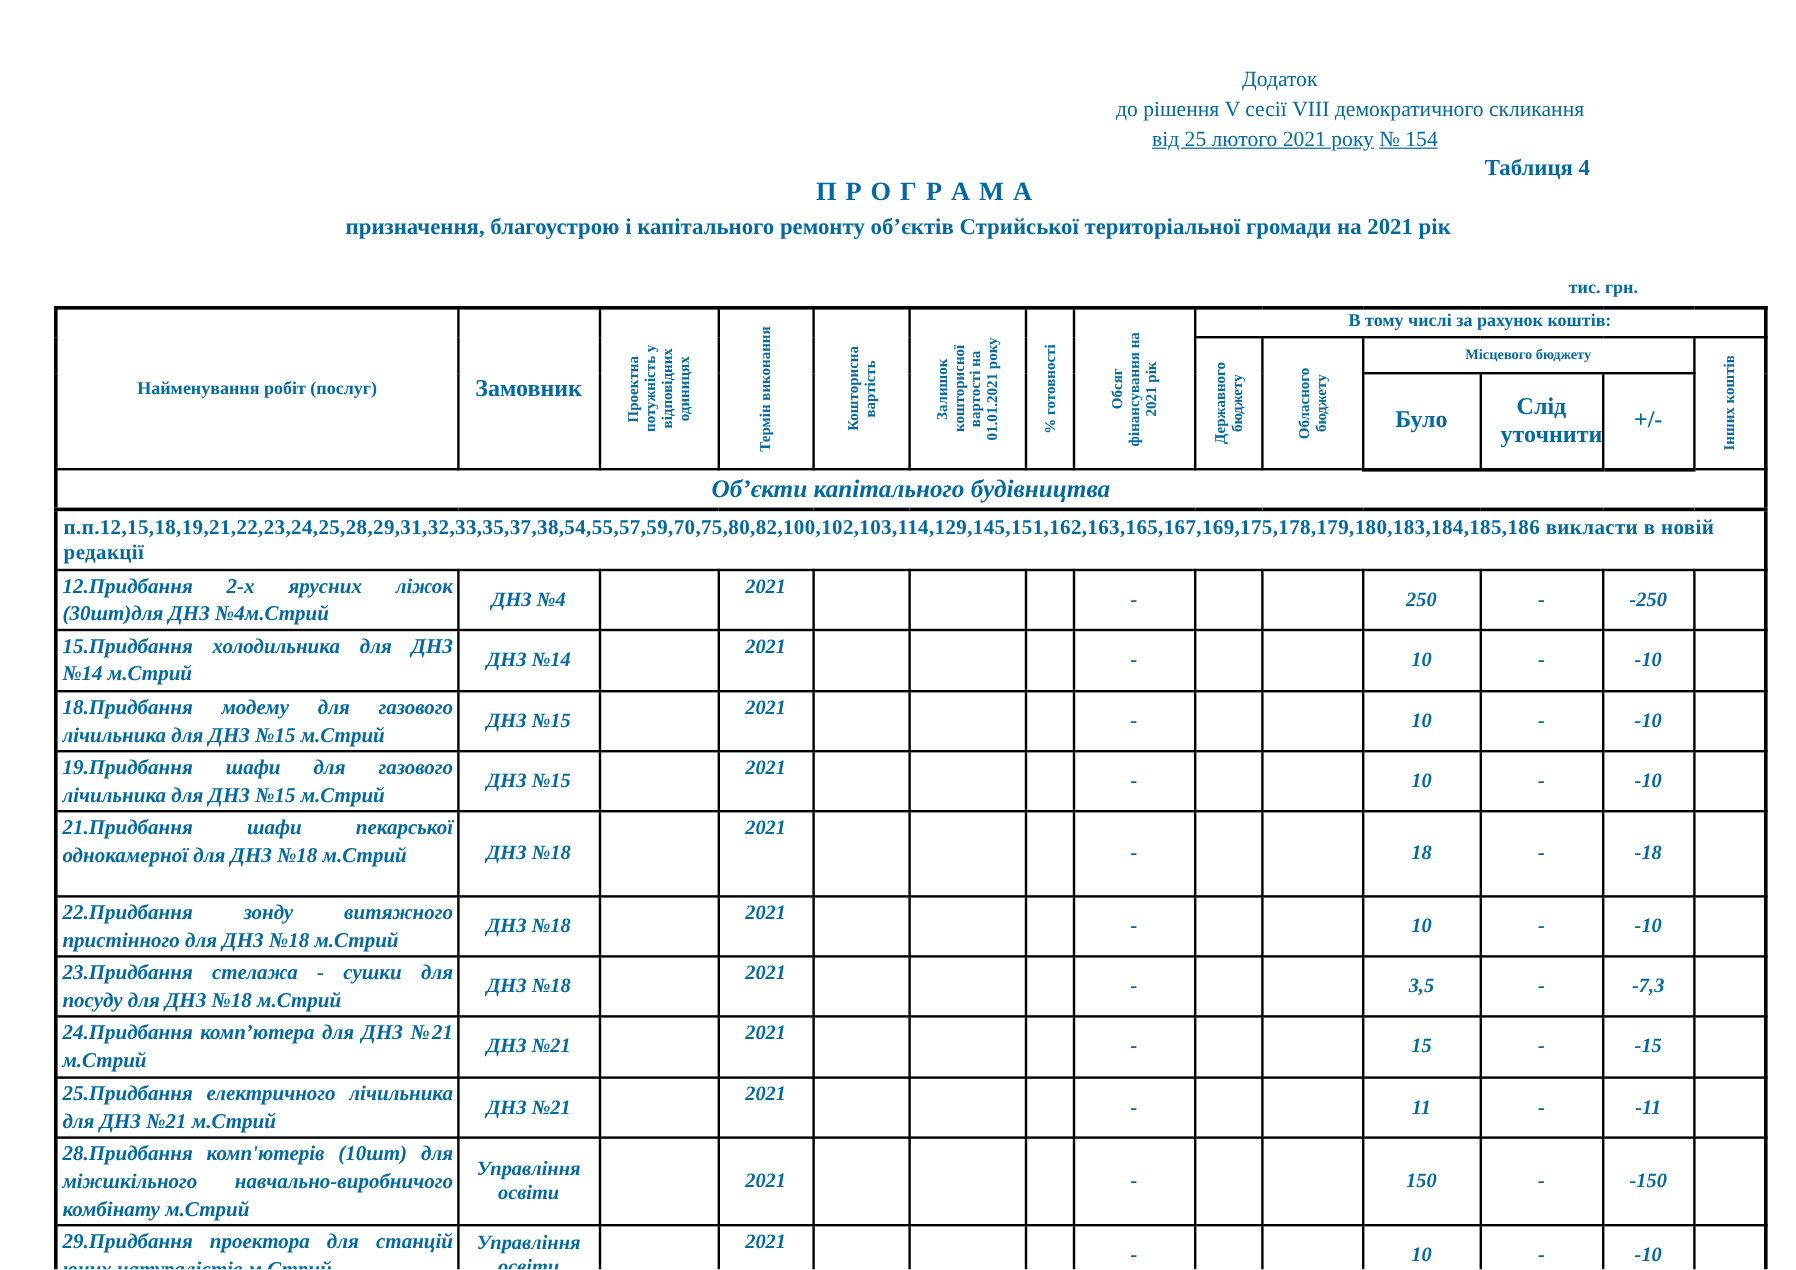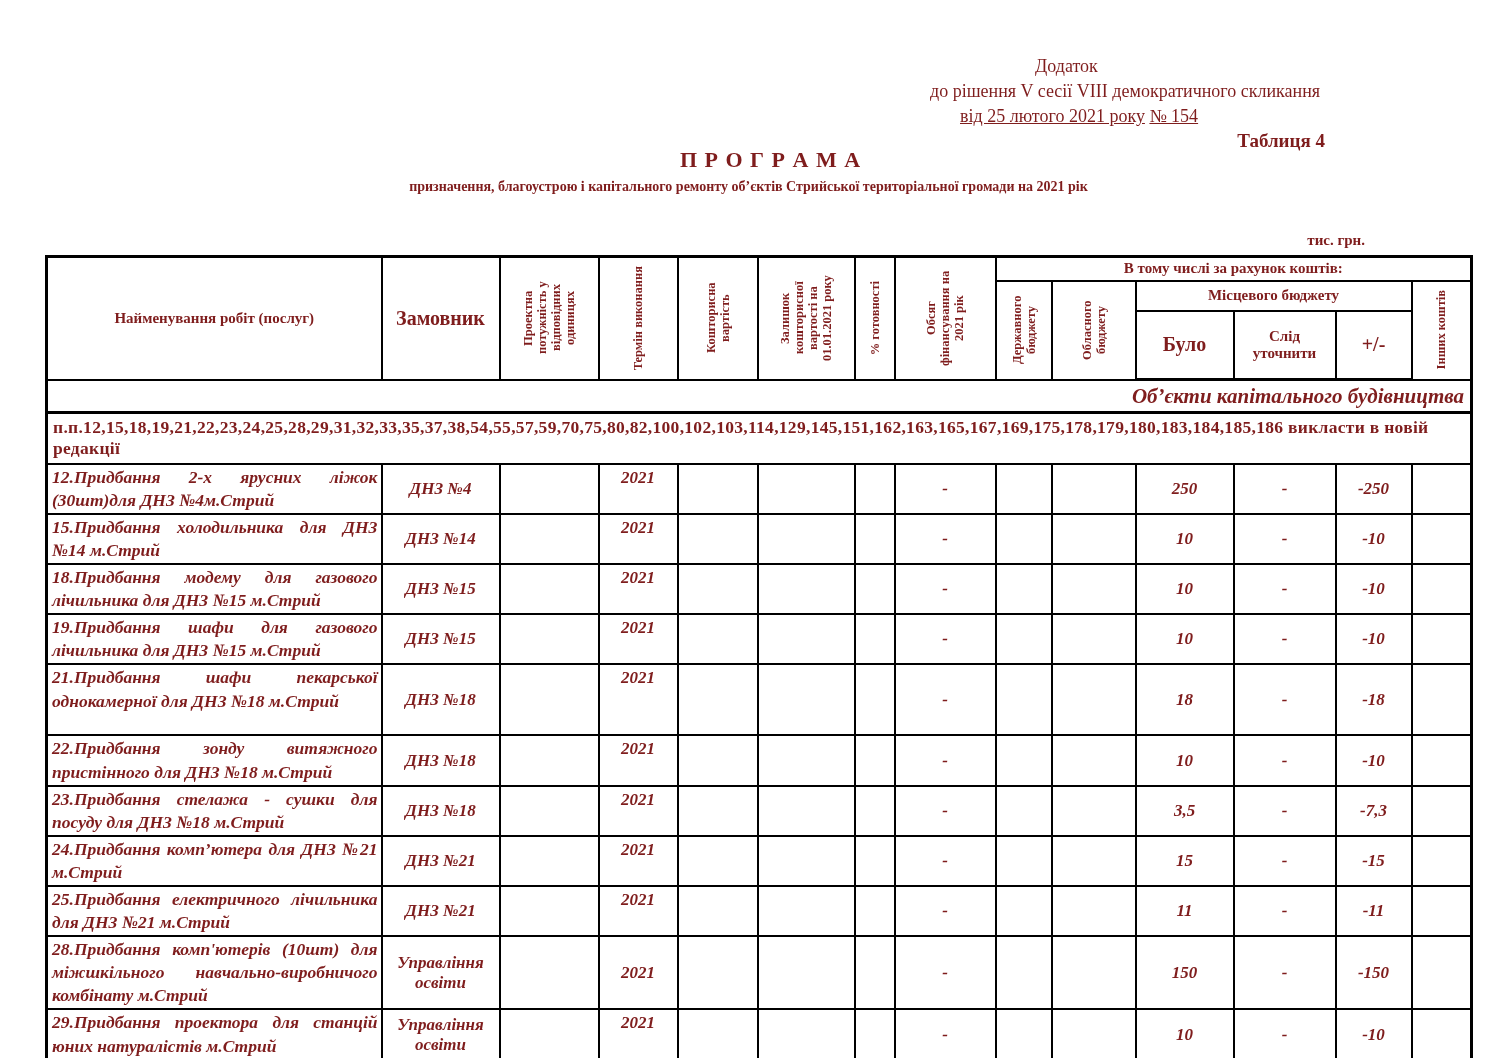--- a/index.html
+++ b/index.html
@@ -1,56 +1,56 @@
 <!DOCTYPE html>
 <html><head>
 <meta charset="utf-8">
 <style>
   * { margin:0; padding:0; box-sizing:border-box; }
   html,body { background:#ffffff; }
   .page {
     position:relative; width:1497px; height:1058px; background:#ffffff;
-    color:#7f1d1d; font-family:"Liberation Serif","DejaVu Serif",serif;
+    color:#0369a1; font-family:"Liberation Serif","DejaVu Serif",serif;
     overflow:hidden;
   }
   
   .appendix { position:absolute; top:54px; right:97px; width:470px; font-size:18px; line-height:1.38; }
   .apx-1 { padding-left:105px; }
   .apx-2 { text-align:left; white-space:nowrap; }
   .apx-3 { padding-left:30px; }
   .apx-3 .u { text-decoration:underline;margin-top:48px; }
   .apx-4 { text-align:right; padding-right:75px; font-weight:bold; font-size:19px; }
   
   .title { position:absolute; top:147px; left:0; width:100%; text-align:center; font-weight:bold; }
   .title-1 { font-size:22px; letter-spacing:1px;margin-left:44px; }
   .title-2 { font-size:19px; margin-top:7px; }
-  .title-3 { font-size:14px; margin-top:6px; }
+  .title-3 { font-size:19px; margin-top:6px; }
   .units { position:absolute; top:232px; right:132px; font-weight:bold; font-size:15px; }
   
   table.main {
     position:absolute; top:255px; left:45px; width:1425px;
     border-collapse:collapse; table-layout:fixed; border:3px solid #000;
   }
   .main th, .main td { border:2px solid #000; overflow:hidden; }
   .main thead th { font-weight:bold; text-align:center; vertical-align:middle; padding:1px 2px; }
   .h-name { font-size:15px; }
   .h-plain { font-size:20px; }
   .h-incl { font-size:15px; }
-  .h-local { font-size:15px; }
-  .h-sub { font-size:15px; padding:16px 16px !important; }
+  .h-local { font-size:12px; }
+  .h-sub { font-size:20px; padding:16px 16px !important; }
   thead tr.hr-bot > th { border-bottom:3px solid #000; }
   .vtext {
     margin:0 auto; writing-mode:vertical-rl; transform:rotate(180deg);
     font-size:12.5px; line-height:1.12; font-weight:bold; max-height:114px; text-align:center;
   }
   .vshort { max-height:92px; }
   
   tr.section td {
     font-weight:bold; font-style:italic; font-size:21px;
-    padding:1px 6px; border-bottom:3px solid #000; text-align:right;
+    padding:1px 6px; border-bottom:3px solid #000; text-align:center;
   }
   tr.note td {
     font-weight:bold; font-size:17.5px; line-height:1.22;
     padding:3px 5px; border-bottom:1px solid #7f1d1d; text-align:left; letter-spacing:.3px;margin-top:27px;
   }
   td.name {
     font-weight:bold; font-style:italic; font-size:17.5px; line-height:1.32;
     text-align:justify; vertical-align:top; padding:1px 3px 1px 4px;
   }
   td.c { text-align:center; font-weight:bold; font-style:italic; font-size:17px; vertical-align:middle; padding:1px 2px; }

